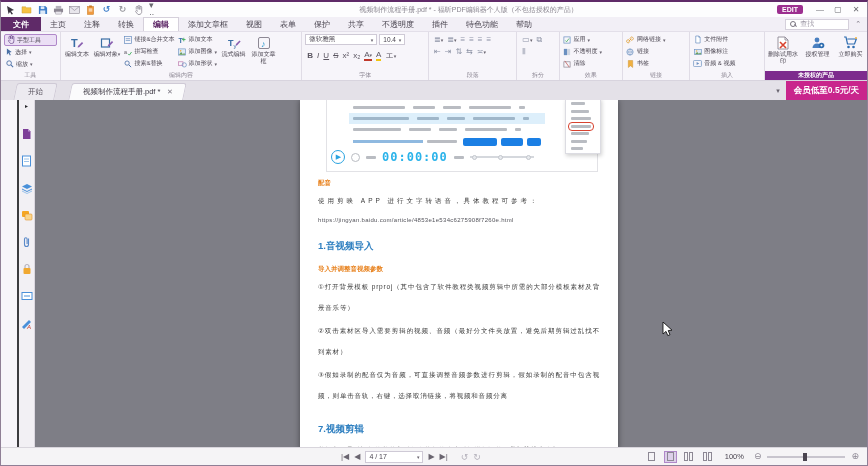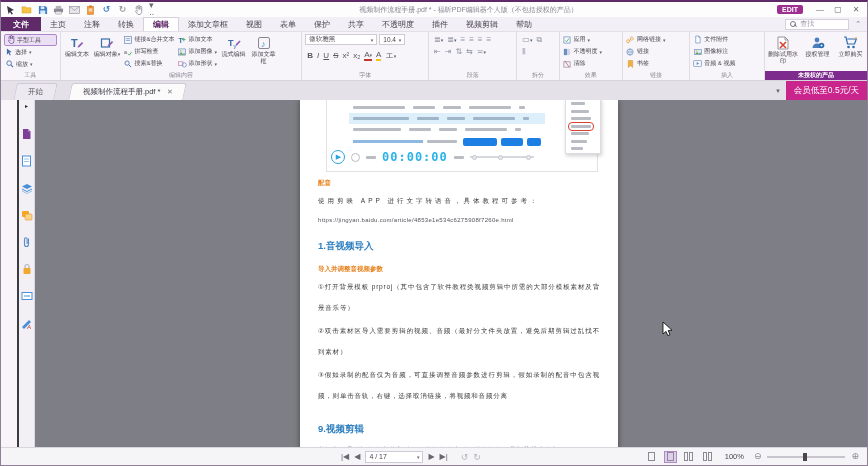--- a/index.html
+++ b/index.html
@@ -57,21 +57,21 @@
   .prow { display:flex; gap:4px; align-items:center; height:12px; padding:0 2px; }
 
   
   .tabbar { position:absolute; left:0; top:78px; width:100%; height:20px; background:#e4e1e8; border-top:1px solid #d8d4de; display:flex; align-items:flex-end; }
   .dtab { height:17px; display:flex; align-items:center; gap:6px; padding:0 12px; font-size:7.5px; color:#5a5560; transform:skewX(-12deg); margin-left:14px; border:1px solid #cfcad6; border-bottom:none; background:#eceaf0; border-radius:3px 3px 0 0; }
   .dtab > * { transform:skewX(12deg); }
   .dtab.active { background:#fbfbfc; color:#3a3540; }
   .dtab .x { font-size:7px; color:#7a7580; }
   .tab-right { margin-left:auto; display:flex; align-items:center; height:100%; }
   .tab-caret { font-size:7px; color:#6a6570; margin-right:6px; }
-  .promo { background:#c9258c; color:#fff; font-size:8.5px; font-weight:normal; height:100%; display:flex; align-items:center; padding:0 8px;text-align:right; }
+  .promo { background:#c9258c; color:#fff; font-size:8.5px; font-weight:bold; height:100%; display:flex; align-items:center; padding:0 8px;text-align:right; }
 
   
   .workspace { position:absolute; left:16px; top:98px; width:100%; height:350px; display:flex; }
   .sidebar { width:18px; background:#f2f0f4; border-right:1px solid #dcd8e0; display:flex; flex-direction:column; align-items:center; padding-top:2px; border-left:2px solid #3c3c40; }
   .expand-handle { font-size:6px; color:#2a2a2e; height:12px; }
   .sideicon { width:14px; height:14px; margin-top:13px; display:flex; align-items:center; justify-content:center; }
   .docarea { position:relative; flex:1; background:#7e7e86; overflow:hidden; }
   .page { position:absolute; left:50%; transform:translateX(-50%); top:0; width:318px; height:350px; background:#fff; box-shadow:0 0 6px rgba(0,0,0,.45); padding:0 18px; overflow:hidden; }
 
   
@@ -194,21 +194,21 @@
       <span class="mtab">注释</span>
       <span class="mtab">转换</span>
       <span class="mtab active">编辑</span>
       <span class="mtab">添加文章框</span>
       <span class="mtab">视图</span>
       <span class="mtab">表单</span>
       <span class="mtab">保护</span>
       <span class="mtab">共享</span>
       <span class="mtab">不透明度</span>
       <span class="mtab">插件</span>
-      <span class="mtab">视频剪辑</span>
+      <span class="mtab">特色功能</span>
       <span class="mtab">帮助</span>
     </div>
     <div class="menu-right">
       <div class="searchbox">
         <span class="mag"></span>
         <span class="ph">查找</span>
       </div>
       <span class="collapse-caret">⌃</span>
     </div>
   </div>
@@ -680,21 +680,21 @@
         <div class="o-head">配音</div>
         <div class="voice-para">使用剪映 APP 进行文字转语音，具体教程可参考：</div>
         <div class="url">https://jingyan.baidu.com/article/4853e1e534c6275908f7260e.html</div>
 
         <div class="b-head">1.音视频导入</div>
         <div class="o-head" style="margin-top:12px">导入并调整音视频参数</div>
         <div class="item">①打开背景模板 prproj（其中包含了软件教程类视频剪辑中所需的大部分模板素材及背景音乐等）</div>
         <div class="item">②双击素材区导入需要剪辑的视频、音频（最好分文件夹放置，避免后期剪辑过乱找不到素材）</div>
         <div class="item">③假如录制的配音仅为音频，可直接调整音频参数进行剪辑，假如录制的配音中包含视频，则单击音轨，右键，选择取消链接，将视频和音频分离</div>
 
-        <div class="b-head">9.视频剪辑</div>
+        <div class="b-head">7.视频剪辑</div>
         <div class="last-para"><span>剪辑主要是对视频的剪裁和对每个片段的速度时间进行调整，</span><b>剪辑快捷命令如下：</b></div>
       </div>
 
       <svg class="cursor" width="12" height="16" viewBox="0 0 12 16">
           <path d="M1 0 L1 12 L4 9.4 L5.8 13.6 L8 12.7 L6.2 8.6 L10 8.2 Z" fill="#fff" stroke="#000" stroke-width="0.8"></path>
         </svg>
 
       <div class="vscroll">
         <div class="vthumb"></div>
       </div>

